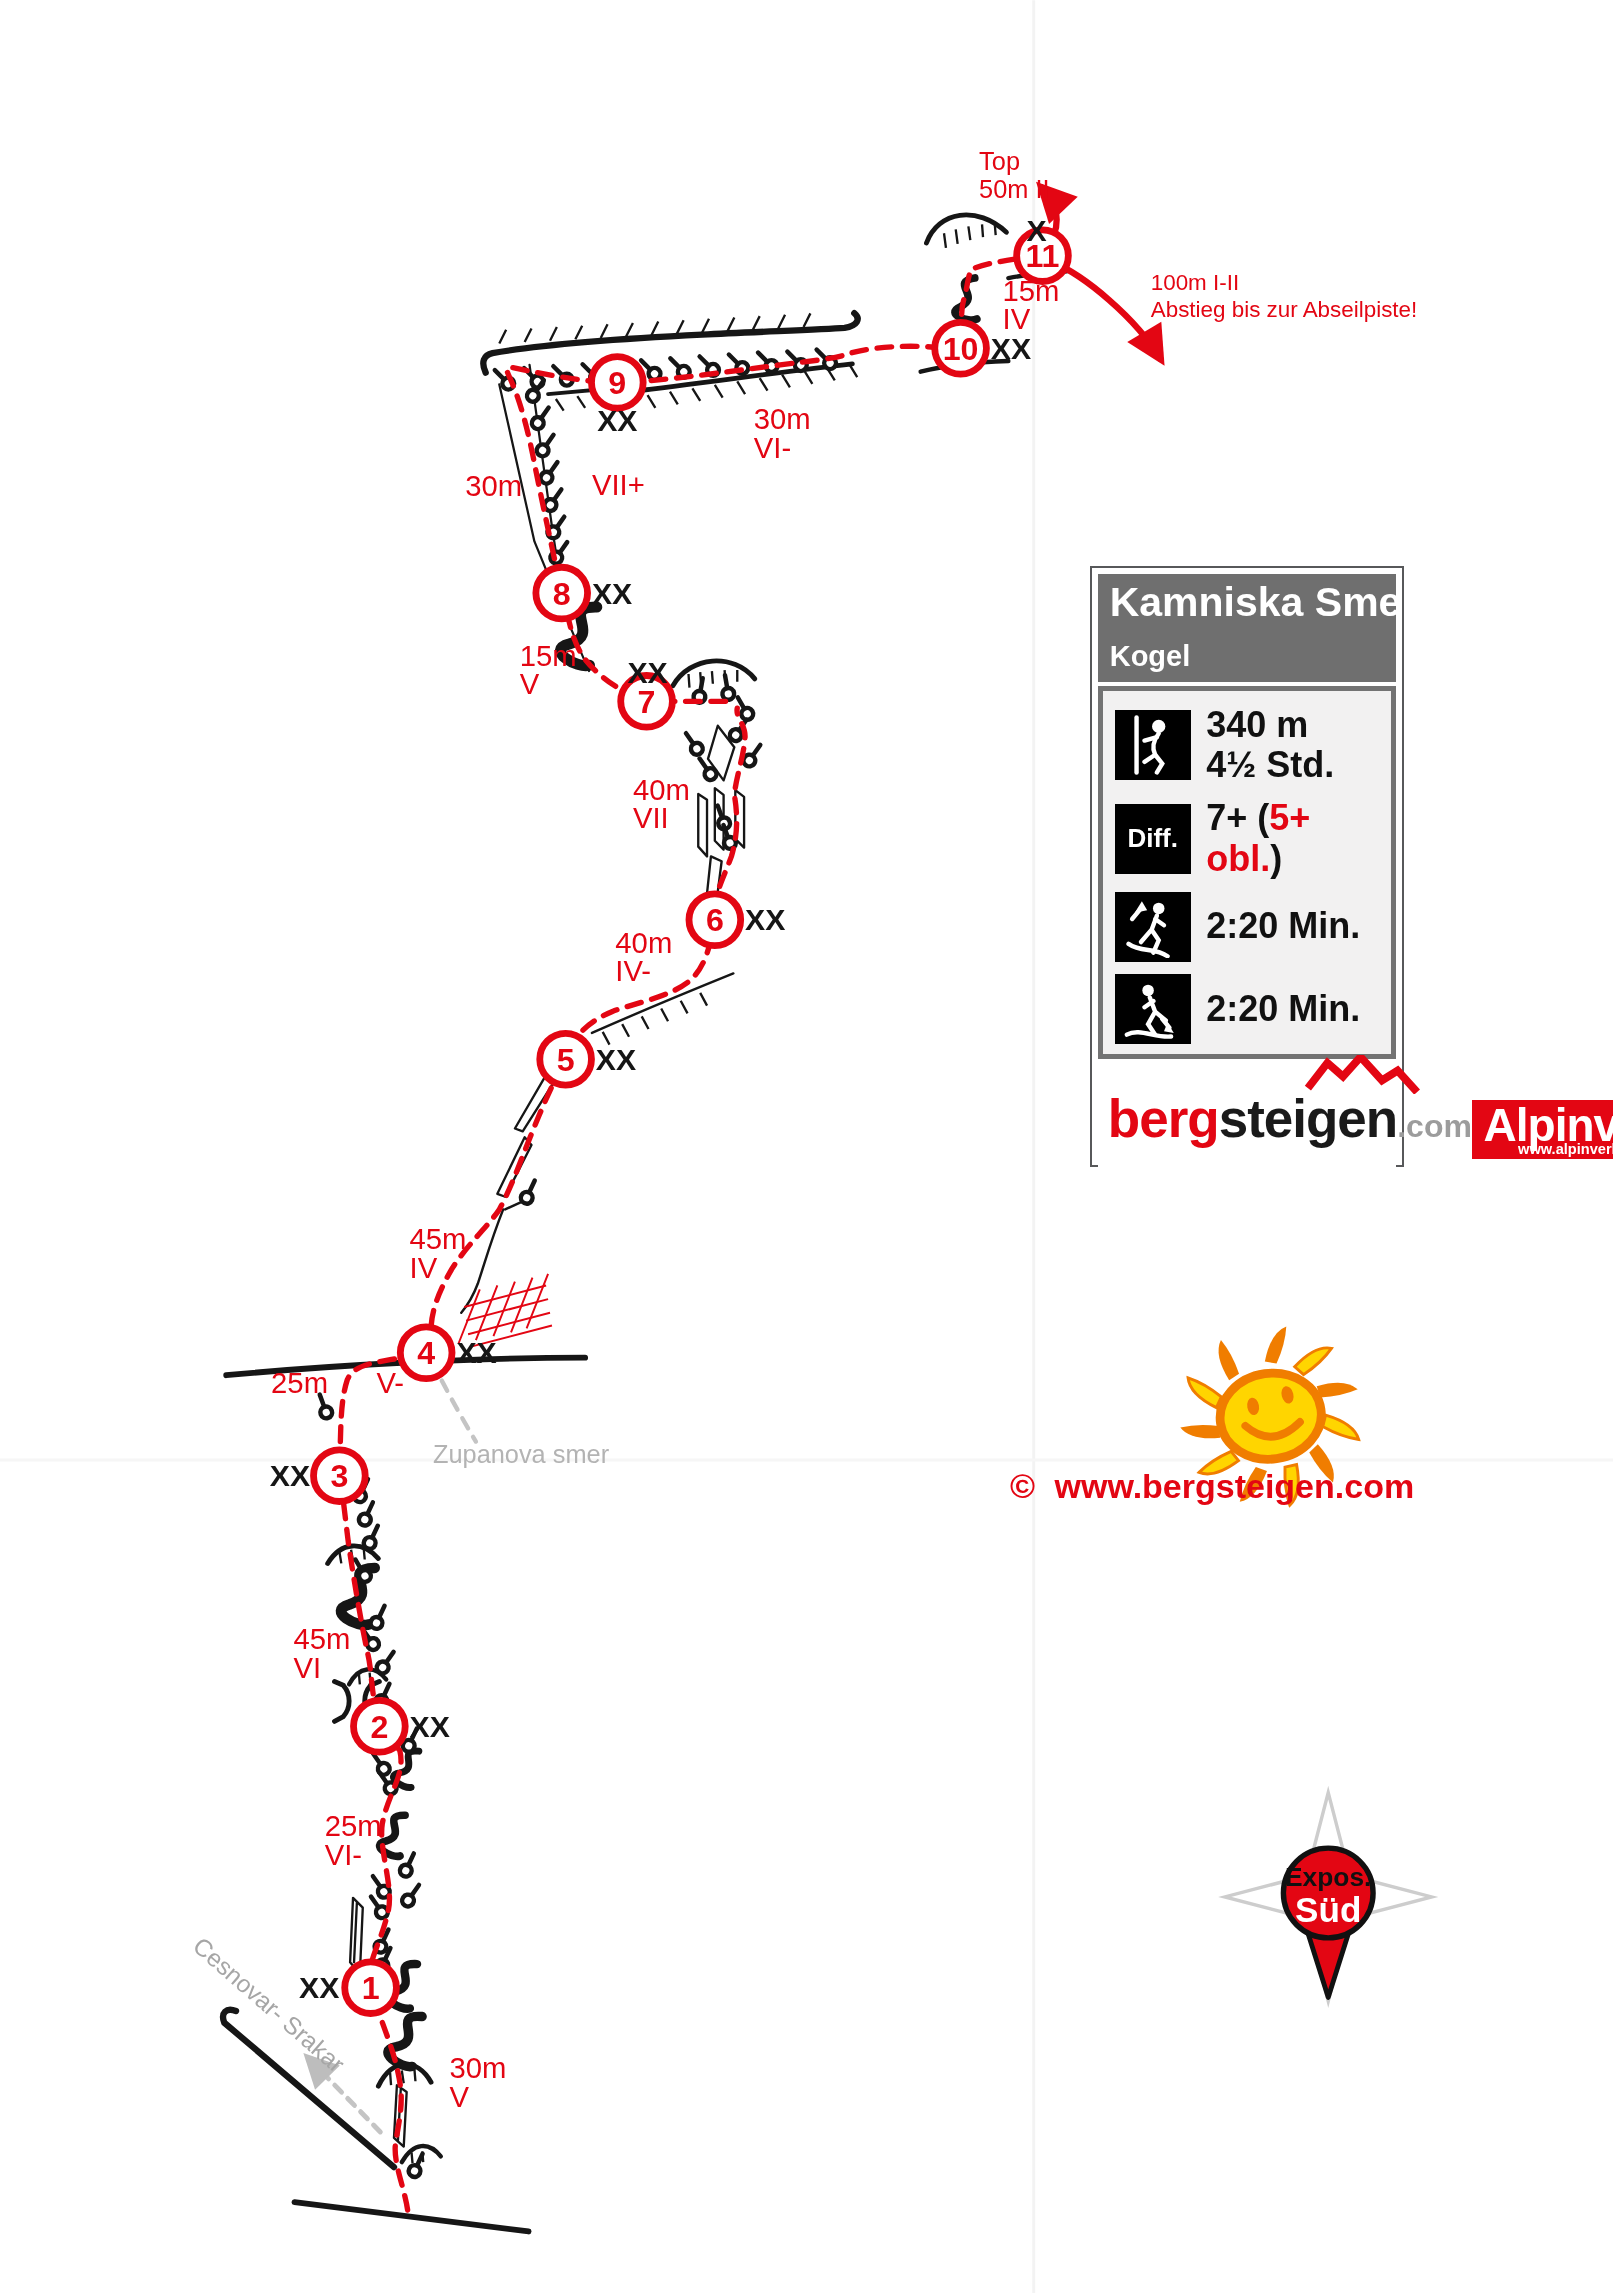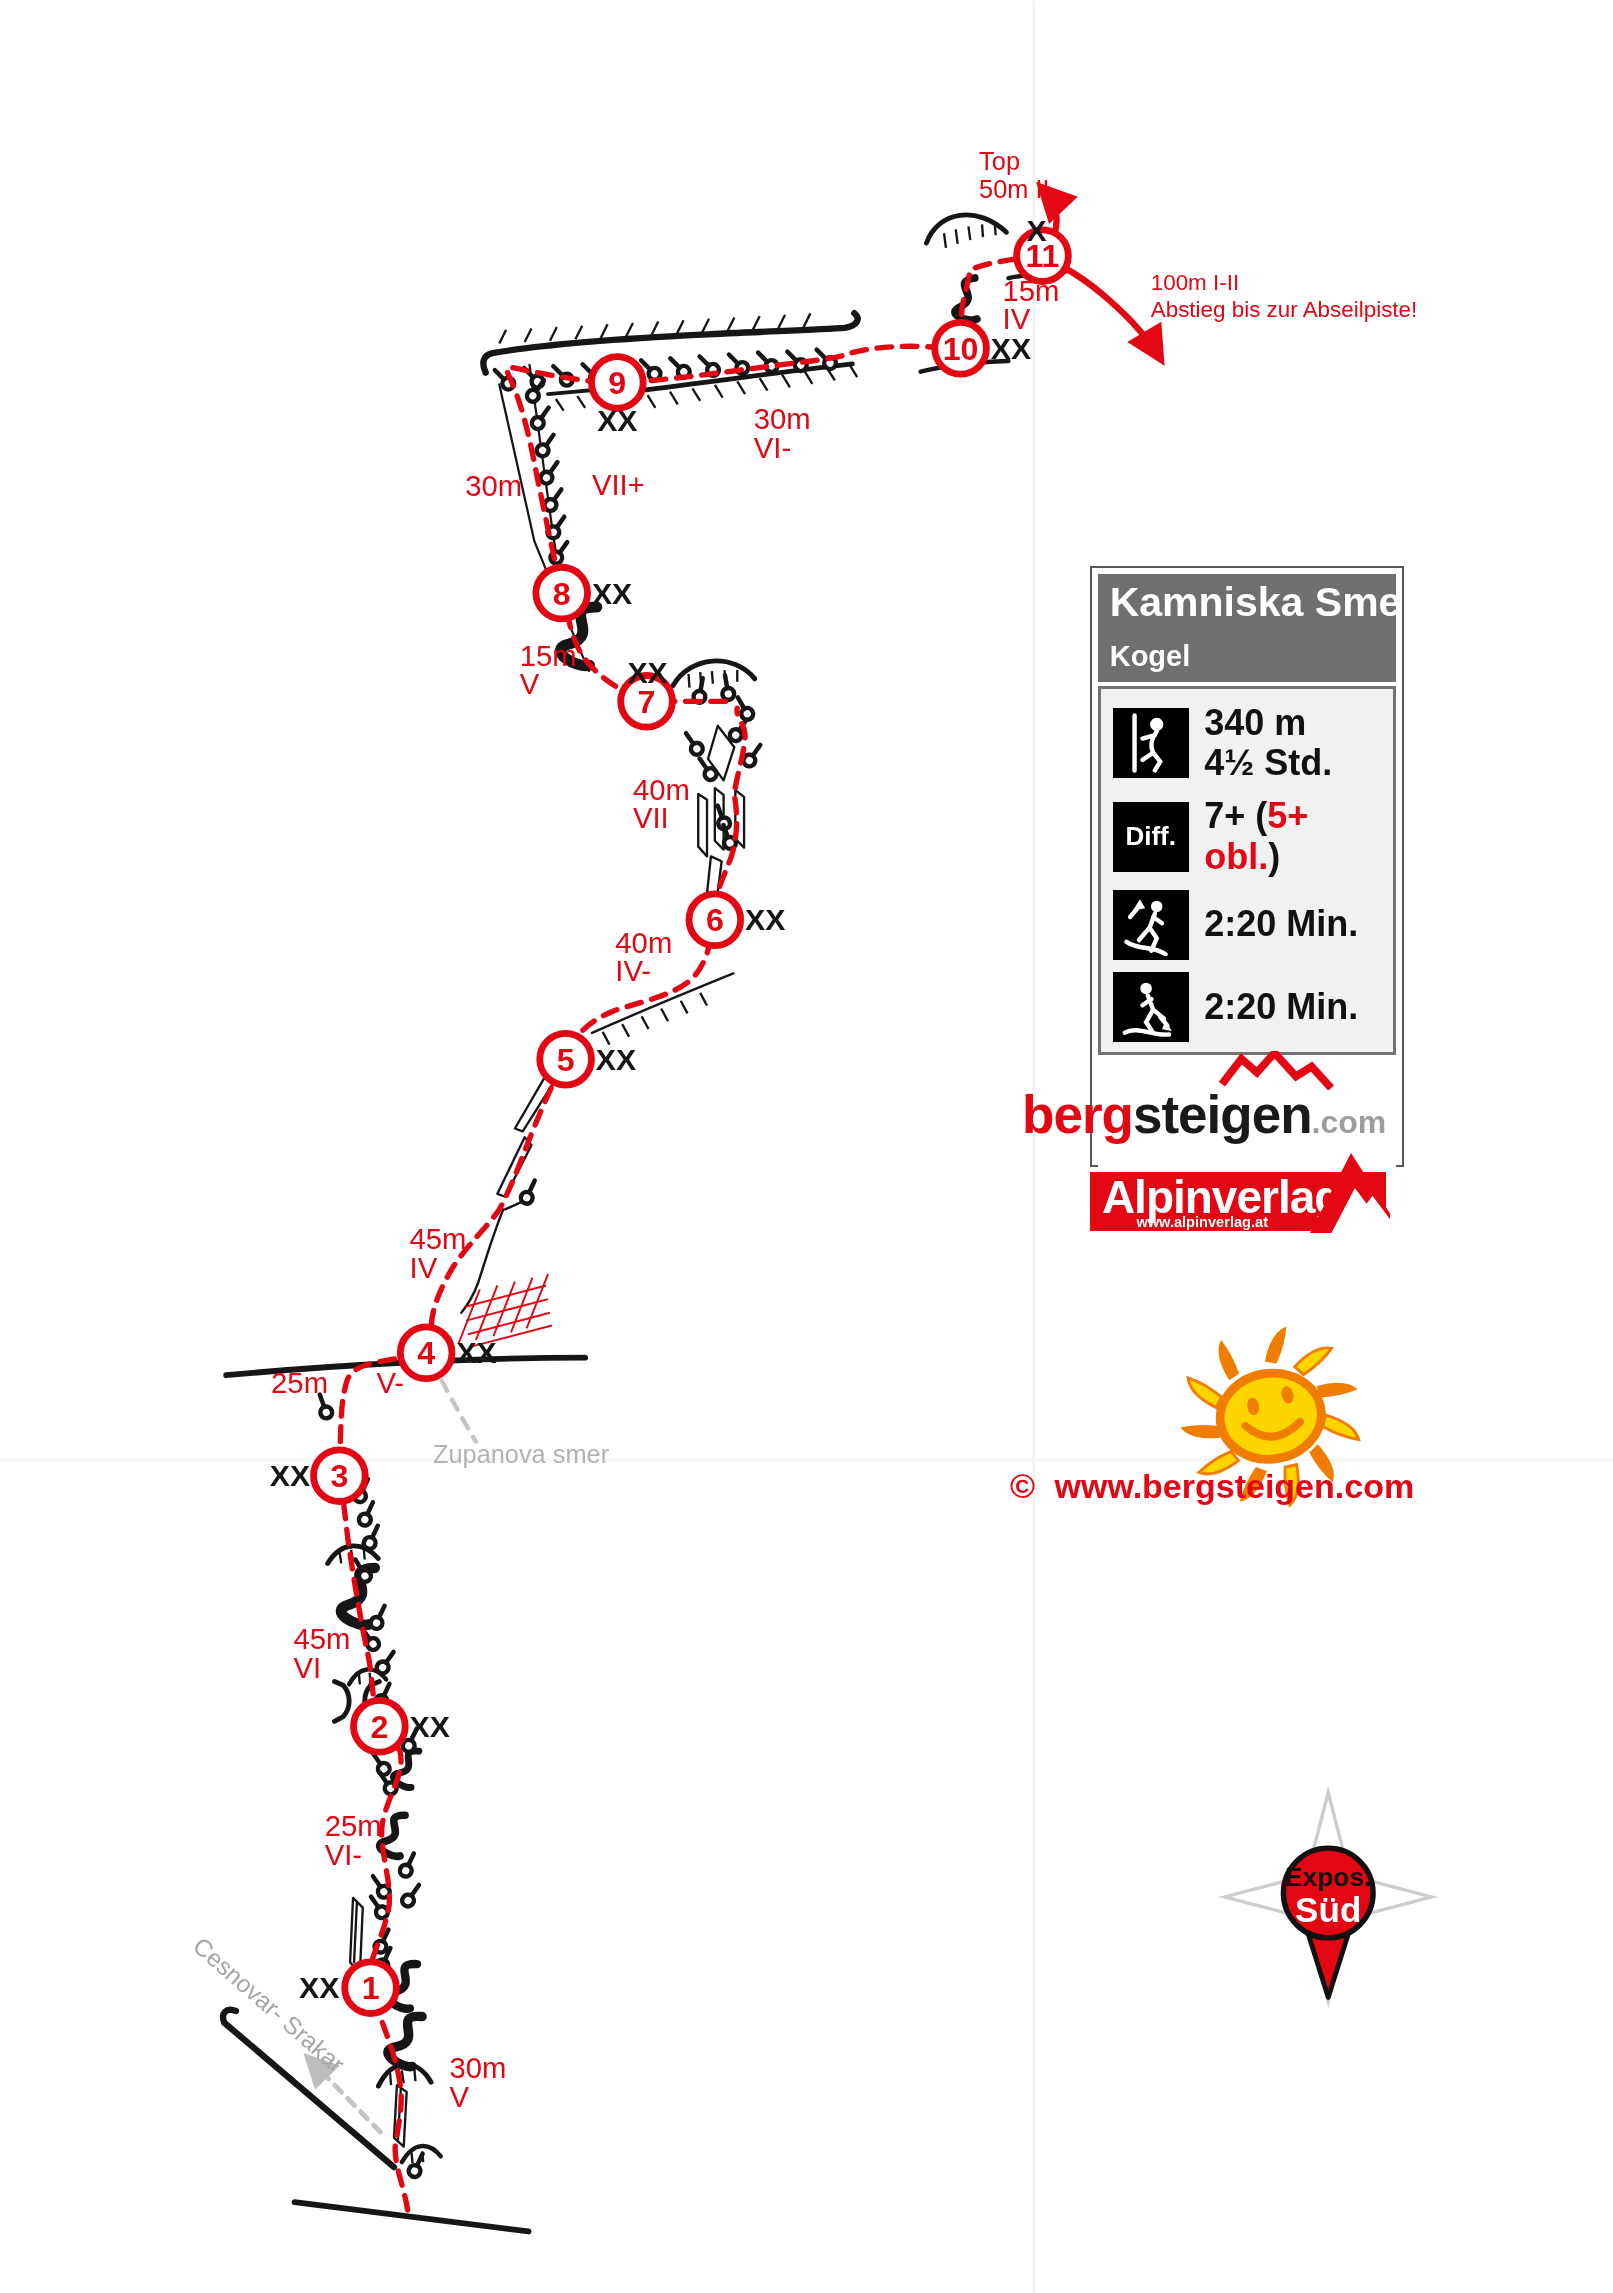--- a/index.html
+++ b/index.html
@@ -21,29 +21,29 @@
   .flake{stroke:#161616;stroke-width:2.4;fill:#ffffff;stroke-linejoin:round;}
   .hatch{stroke:#161616;stroke-width:2.4;fill:none;}
   .mesh{stroke:#e30613;stroke-width:2;fill:none;}
   
   .infobox{position:absolute;left:1090px;top:566px;width:314px;height:601px;
     background:#fff;border:2.9px solid #57585a;box-sizing:border-box;
     display:flex;flex-direction:column;padding:6px;gap:0;}
   .ib-header{background:#6f6f6f;color:#fff;padding:7.8px 11.7px 9.8px;}
   .ib-title{font-size:41px;font-weight:bold;line-height:1.02;white-space:nowrap;}
   .ib-sub{font-size:29px;font-weight:bold;margin-top:16px;}
-  .ib-body{background:#f2f1f1;border:3px solid #737373;margin-top:3.9px;
+  .ib-body{background:#f2f1f1;border:5px solid #737373;margin-top:3.9px;
     padding:13.7px 11.7px 9.8px;display:flex;flex-direction:column;gap:12.7px;flex:0 0 auto;}
   .ib-row{display:flex;align-items:center;gap:15.6px;}
   .tile{width:76px;height:70px;background:#000;flex:0 0 auto;display:flex;
     align-items:center;justify-content:center;}
   .tile-diff{color:#fff;font-size:26px;font-weight:bold;}
   .ib-big{font-size:36px;font-weight:bold;color:#111;line-height:1.12;}
   .obl{color:#e30613;}
-  .logo-band{background:#fff;padding:13.7px 9.8px 9.8px;display:flex;flex-direction:column;align-items:flex-end;}
+  .logo-band{background:#fff;padding:13.7px 9.8px 9.8px;display:flex;flex-direction:row;align-items:flex-start;}
   .bs-logo{position:relative;margin-top:15.6px;white-space:nowrap;}
   .bs-zig{position:absolute;top:-33px;right:51px;}
   .bs-berg{color:#e30613;font-size:53px;font-weight:bold;letter-spacing:-1px;}
   .bs-steigen{color:#1a1a1a;font-size:53px;font-weight:bold;letter-spacing:-1px;}
   .bs-com{color:#9c9c9c;font-size:32px;font-weight:bold;}
   .av-box{position:relative;margin-top:27px;width:296px;height:59px;background:#e30613;}
   .av-text{color:#fff;font-size:46px;font-weight:bold;letter-spacing:-1px;
     padding-left:11.7px;line-height:51px;}
   .av-url{color:#fff;font-size:14.6px;font-weight:bold;text-align:center;
     width:224px;margin-top:-9.8px;}

